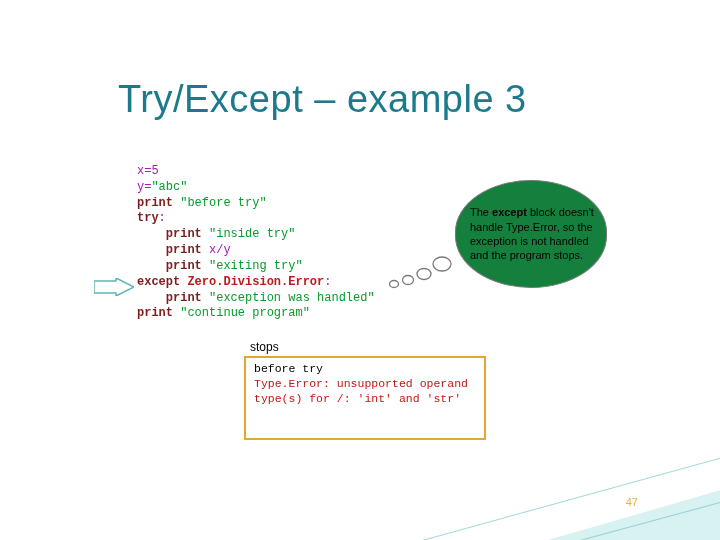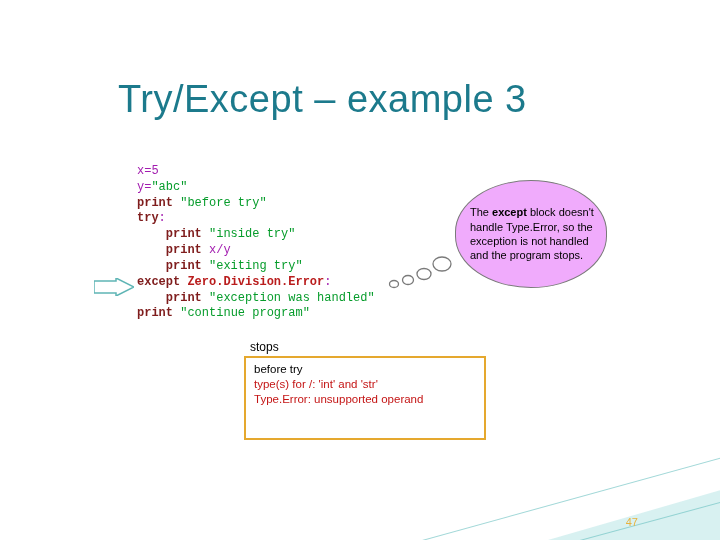--- a/index.html
+++ b/index.html
@@ -50,21 +50,21 @@
   }
   .bubble-wrap {
     position: absolute;
     top: 180px; left: 455px;
     width: 165px;
     z-index: 2;
   }
   .bubble-wrap svg { position:absolute; left:-85px; top:-8px; z-index:0;}
   .bubble-text {
     position: relative;
-    background: #f0abfc;
+    background: #15803d;
     border: 1.5px solid #7a7a7a;
     border-radius: 50% / 48%;
     padding: 14px 12px 14px 14px;
     font-size: 11px;
     line-height: 1.3;
     z-index: 1;
     width: 152px;
     height: 108px;
     display:flex; align-items:center;
   }
@@ -77,25 +77,26 @@
   .output-box {
     position: absolute;
     top: 356px; left: 244px;
     width: 242px; height: 84px;
     border: 2px solid #e5a82e;
     padding: 4px 8px;
     font-size: 11.5px;
     line-height: 1.3;
     z-index: 2;
     background: #fff;
+    font-family: Liberation Mono, monospace;
   }
   .output-box .err { color: #c41515; }
   .page-num {
     position: absolute;
-    bottom: 12px; right: 82px;
+    bottom: 32px; right: 82px;
     color: #e8b23e;
     font-size: 11px;
     z-index: 2;
   }
 </style>
 </head>
 <body>
 
 <svg class="bg-shape" viewBox="0 0 380 380">
   <polygon class="t1" points="50,380 380,60 380,380"></polygon>
@@ -132,17 +133,17 @@
   <div class="bubble-text">
     <div>
       <span>The </span><b>except</b><span> block doesn't handle Type.Error, so the exception is not handled and the program stops.</span>
     </div>
   </div>
 </div>
 
 <div class="output-label">stops</div>
 <div class="output-box">
   <div>before try</div>
+  <div class="err">Type.Error: unsupported operand</div>
   <div class="err">type(s) for /: 'int' and 'str'</div>
-  <div class="err">Type.Error: unsupported operand</div>
 </div>
 
 <div class="page-num">47</div>
 
 </body></html>

